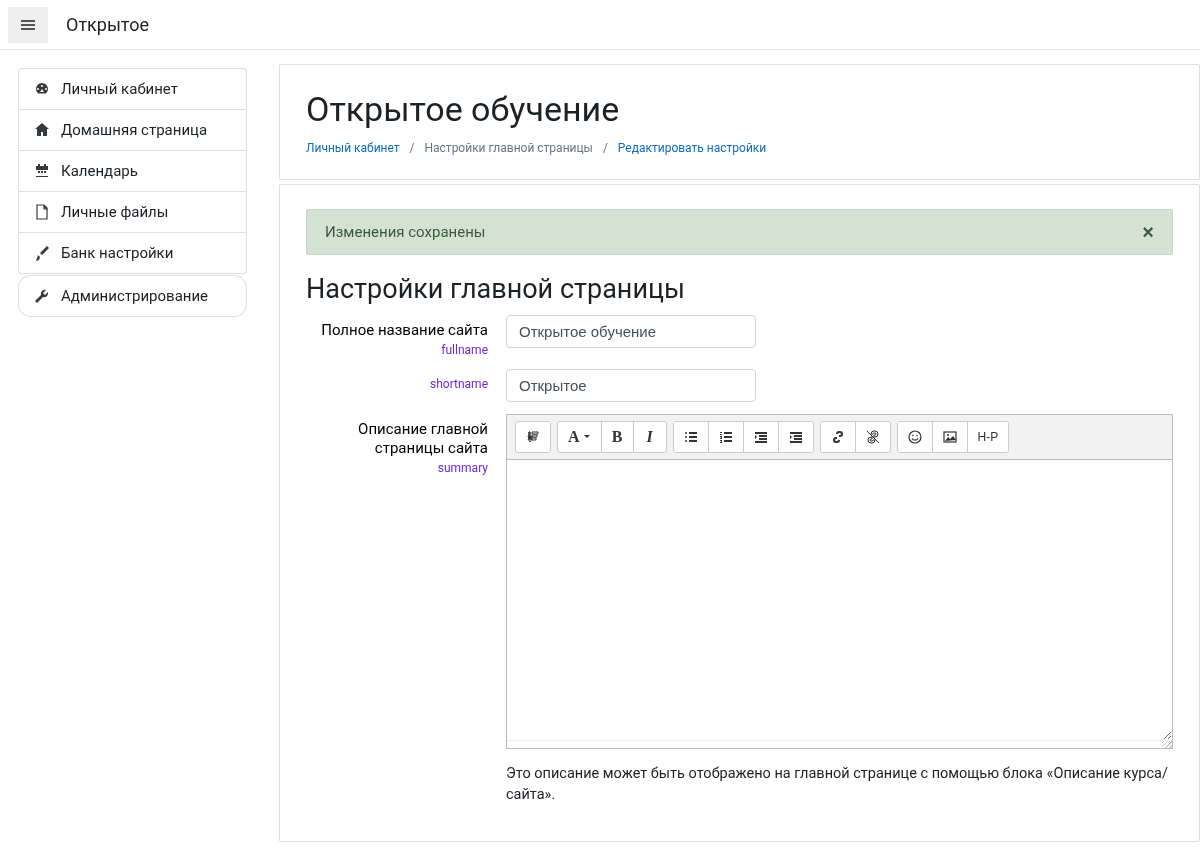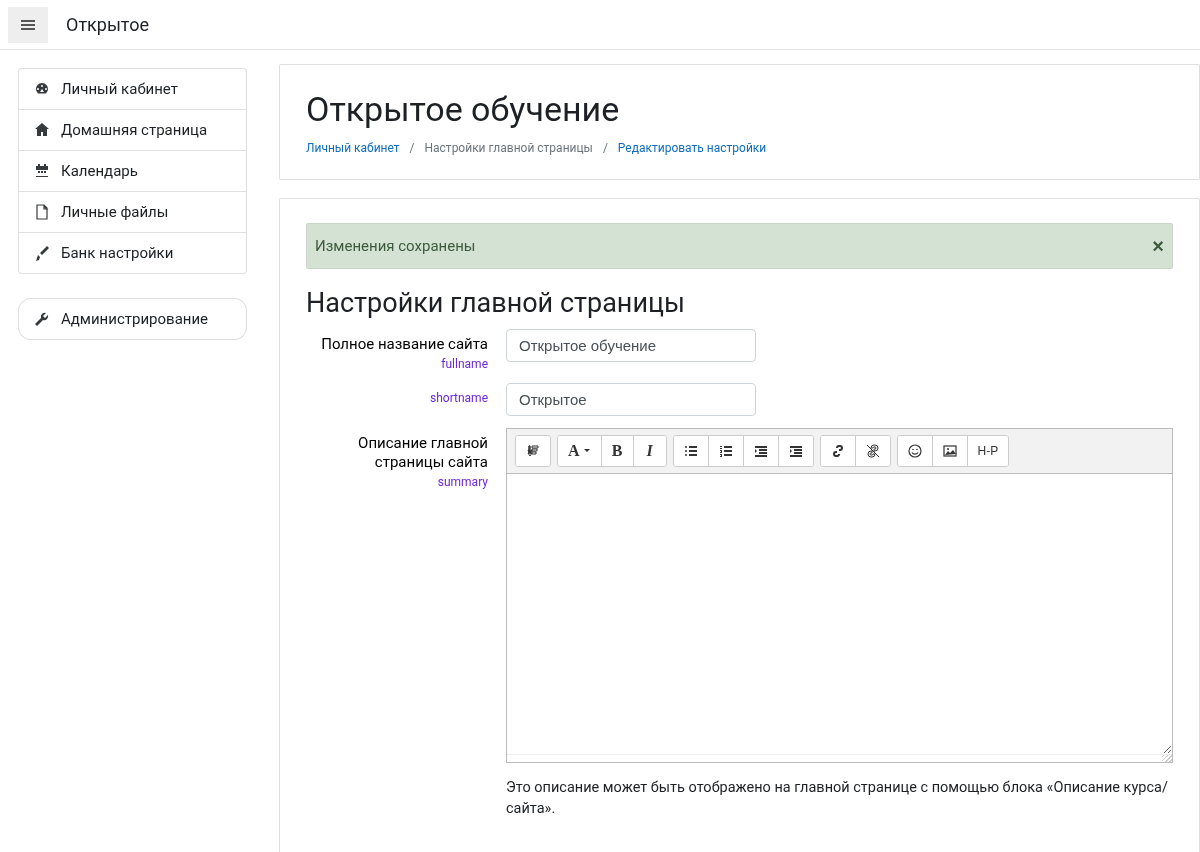--- a/index.html
+++ b/index.html
@@ -6,30 +6,30 @@
 body { font-family: -apple-system, BlinkMacSystemFont, "Segoe UI", Roboto, "Helvetica Neue", Arial, sans-serif; font-size: 15px; color: #373a3c; background: #fff; }
 .topbar { display: flex; align-items: center; height: 50px; border-bottom: 1px solid #e5e5e5; padding: 0 8px; }
 .hamburger { width: 40px; height: 36px; background: #eee; border: none; display: flex; align-items: center; justify-content: center; cursor: pointer; margin-right: 18px; }
 .hamburger svg { width: 16px; height: 16px; fill: #555; }
 .topbar-title { font-size: 18px; color: #1d2125; }
 .layout { display: flex; }
 .sidebar { width: 265px; padding: 18px 18px 18px 18px; flex-shrink: 0; }
 .nav-list { border: 1px solid rgba(0,0,0,.125); border-radius: 4px; background: #fff; }
 .nav-item { display: flex; align-items: center; padding: 11px 14px; border-bottom: 1px solid rgba(0,0,0,.125); cursor: pointer; color: #1d2125; font-size: 15px; }
 .nav-item:last-child { border-bottom: none; }
-.nav-item-gap { margin-top: 24px; border: 1px solid rgba(0,0,0,.125); border-radius: 13px; }
+.nav-item-gap { margin-top: 1px; border: 1px solid rgba(0,0,0,.125); border-radius: 13px; }
 .nav-icon { width: 18px; height: 16px; margin-right: 10px; display: inline-flex; align-items: center; justify-content: center; }
 .nav-icon svg { width: 16px; height: 16px; fill: #373a3c; }
 .main { flex: 1; padding: 14px 0 0 14px; }
-.content-card { border: 1px solid rgba(0,0,0,.125); border-radius: 2px; background: #fff; padding: 24px 26px; margin-bottom: 18px; }
+.content-card { border: 1px solid rgba(0,0,0,.125); border-radius: 2px; background: #fff; padding: 24px 26px; margin-bottom: 4px; }
 .page-title { font-size: 34px; font-weight: 400; color: #1d2125; margin-bottom: 12px; }
 .breadcrumb { font-size: 12px; color: #6c757d; }
 .breadcrumb a { color: #0f6cbf; text-decoration: none; }
 .breadcrumb-sep { margin: 0 7px; color: #6c757d; }
-.alert { background: #d4e2d4; border: 1px solid rgba(0,0,0,0.05); border-radius: 2px; padding: 12px 8px; color: #3c5a3c; display: flex; justify-content: space-between; align-items: center; margin-bottom: 18px; }
+.alert { background: #d4e2d4; border: 1px solid rgba(0,0,0,0.05); border-radius: 2px; padding: 12px 18px; color: #3c5a3c; display: flex; justify-content: space-between; align-items: center; margin-bottom: 18px; }
 .alert-close { background: none; border: none; font-size: 20px; font-weight: bold; color: #3c5a3c; cursor: pointer; line-height: 1; }
 .section-title { font-size: 27px; font-weight: 400; color: #1d2125; margin-bottom: 10px; }
 .form-row { display: flex; margin-bottom: 12px; }
 .form-label-col { width: 200px; flex-shrink: 0; text-align: right; padding-right: 18px; padding-top: 6px; }
 .form-label { font-size: 15px; color: #000000; display: block; line-height: 1.3; }
 .form-help { font-size: 12px; color: #6d28d9; display: block; margin-top: 2px; }
 .form-field-col { flex: 1; }
 .text-input { width: 250px; padding: 7px 12px; border: 1px solid #ced4da; border-radius: 4px; font-size: 15px; color: #495057; }
 .editor-wrap { border: 1px solid #bbb; background: #fff; }
 .editor-toolbar { background: #f2f2f2; border-bottom: 1px solid #bbb; padding: 6px 8px; display: flex; gap: 6px; flex-wrap: wrap; }

